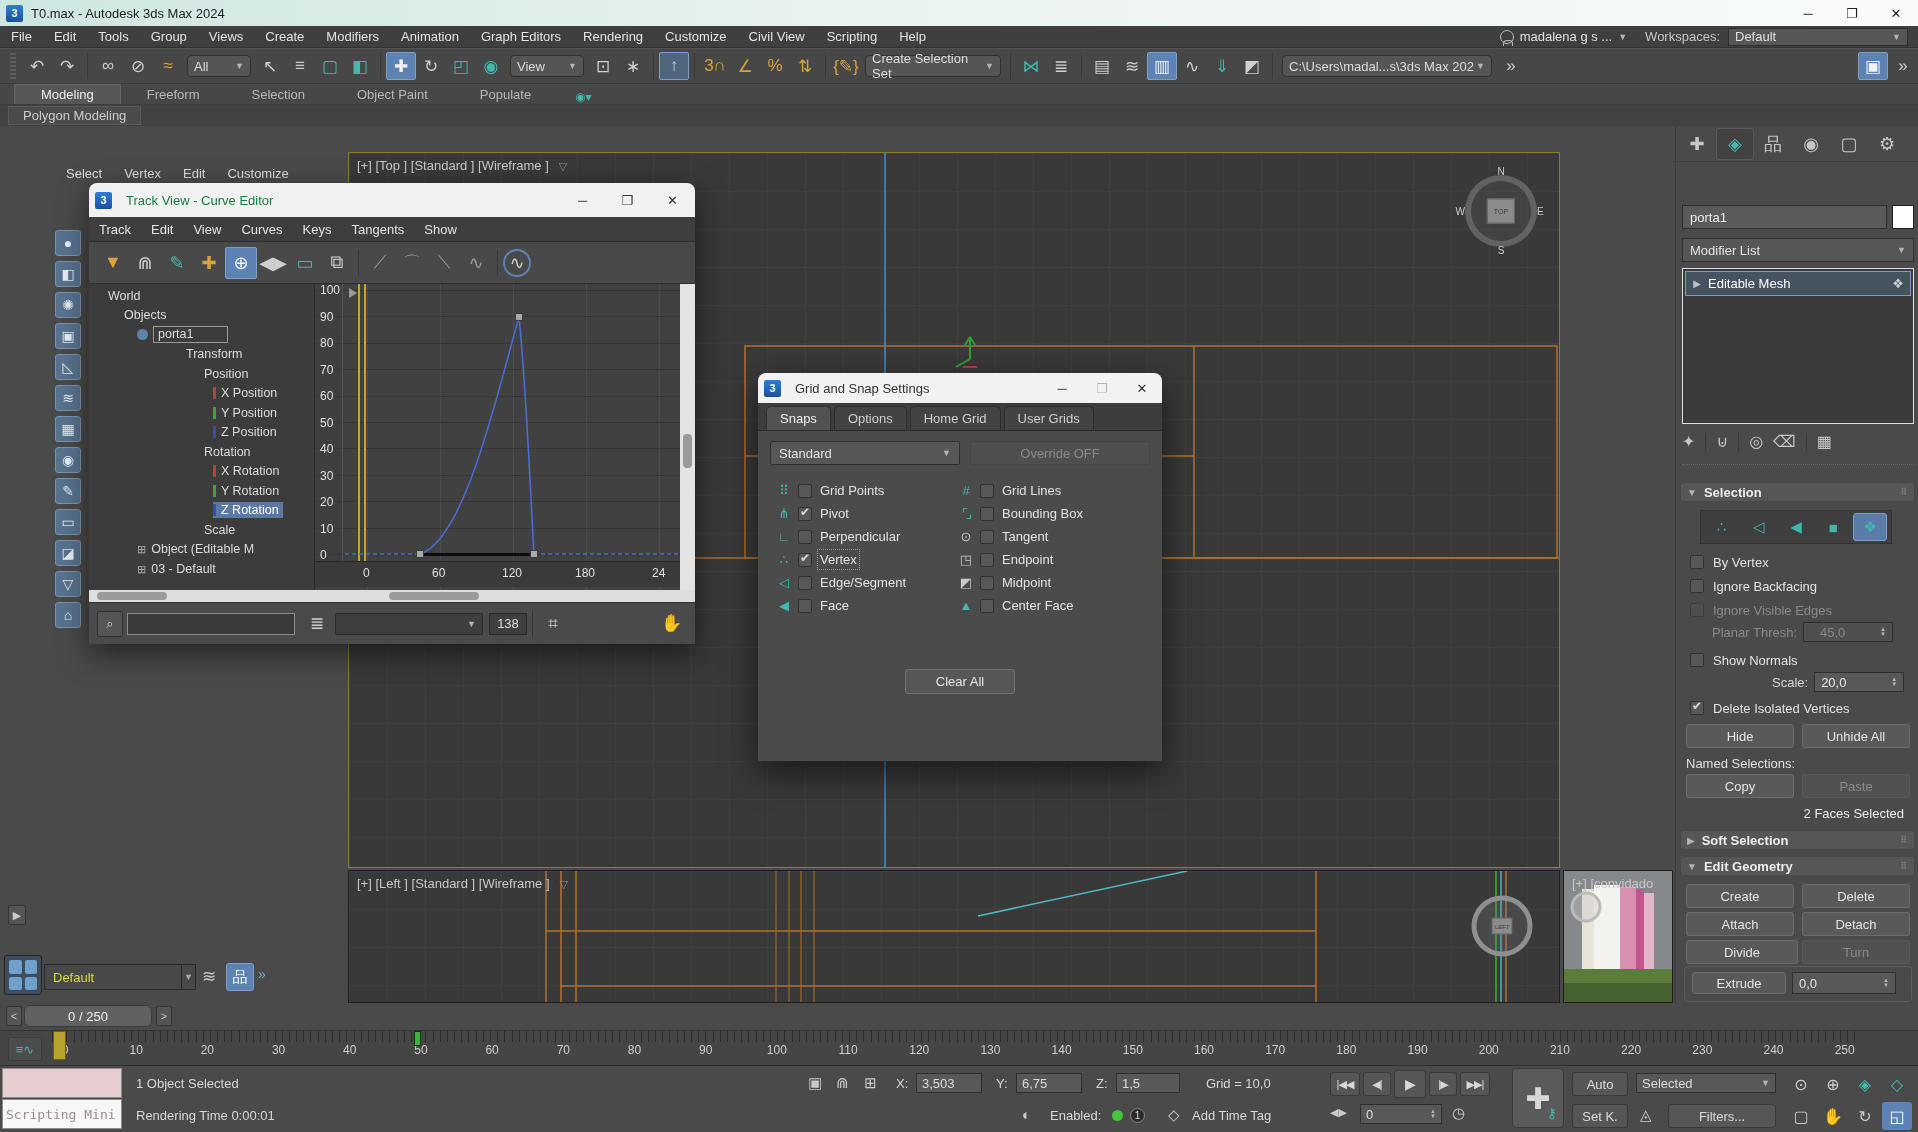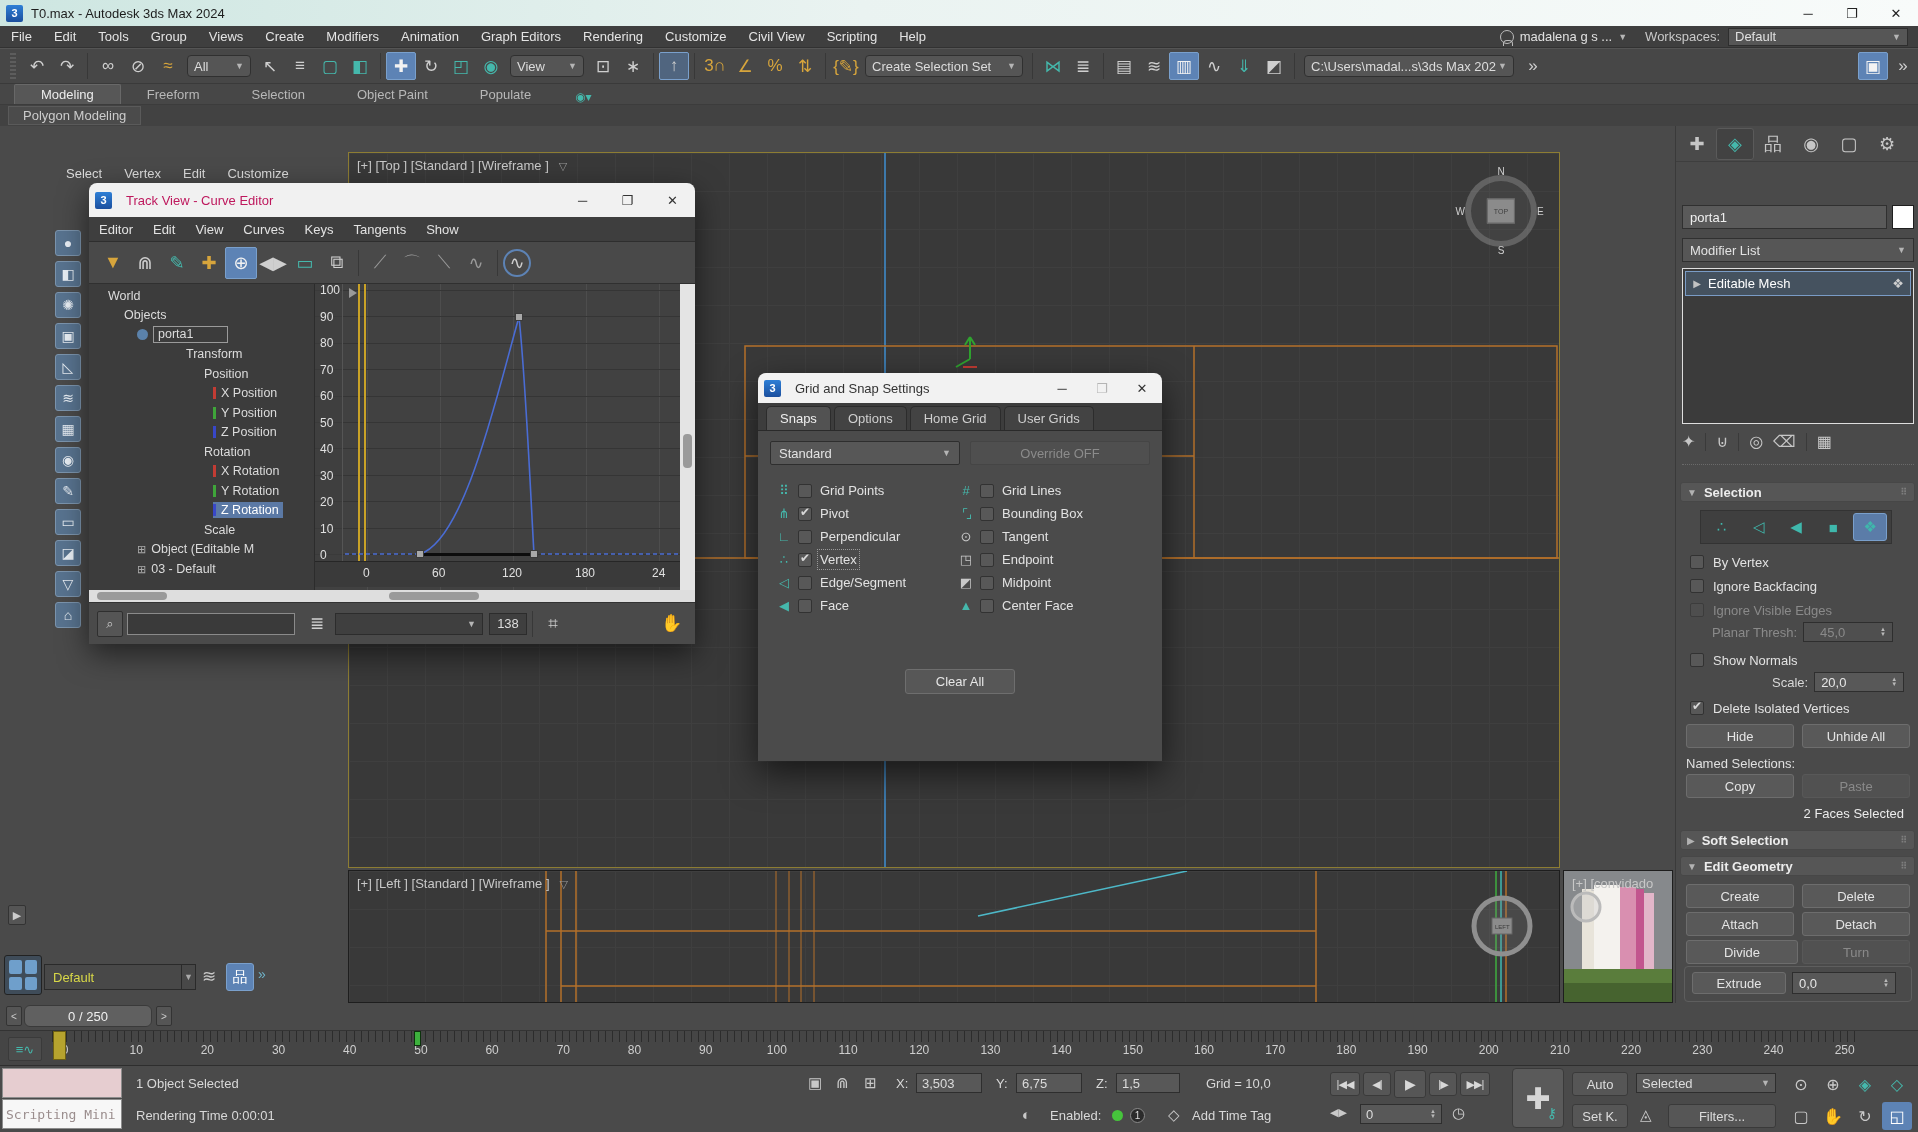--- a/index.html
+++ b/index.html
@@ -91,21 +91,21 @@
   .compass .cn{left:50%;top:-4px;transform:translate(-50%,-100%);}
   .compass .cs{left:50%;bottom:-4px;transform:translate(-50%,100%);}
   .compass .cw{left:-6px;top:50%;transform:translate(-100%,-50%);}
   .compass .ce{right:-6px;top:50%;transform:translate(100%,-50%);}
   .compass .cc{left:50%;top:50%;transform:translate(-50%,-50%);background:#8b8b8b;color:#404040;font-size:7px;padding:8px 6px;border:1px solid #666;}
 
   
   .trackview{position:absolute;left:89px;top:183px;width:606px;height:461px;background:#464646;
      border-radius:8px 8px 0 0;box-shadow:0 10px 30px rgba(0,0,0,.55);z-index:20;}
   .tv-titlebar{height:34px;background:#f1f1f1;border-radius:8px 8px 0 0;display:flex;align-items:center;}
-  .tv-titlebar .title{color:#be185d;margin-left:6px;}
+  .tv-titlebar .title{color:#15803d;margin-left:6px;}
   .tv-winbtns{margin-left:auto;display:flex;}
   .tv-winbtns .winbtn{color:#333;width:45px;height:34px;}
   .tv-menubar{height:25px;background:#3e3e3e;display:flex;align-items:center;border-bottom:1px solid #2e2e2e;}
   .tv-menubar .mitem{padding:0 10px;color:#e2e2e2;}
   .tv-toolbar{height:42px;background:#494949;border-bottom:1px solid #303030;display:flex;align-items:center;padding-left:8px;}
   .tv-toolbar .ticon{width:32px;height:32px;font-size:18px;}
   .tv-toolbar .ring{border:2px solid #5d83b5;border-radius:50%;width:28px;height:28px;}
   .tv-body{position:absolute;left:0;top:101px;right:0;bottom:54px;background:#3c3c3c;display:flex;}
   .tv-tree{width:226px;border-right:1px solid #2c2c2c;padding-top:2px;overflow:hidden;}
   .trow{height:19.5px;display:flex;align-items:center;color:#dcdcdc;font-size:12.5px;white-space:nowrap;}
@@ -343,21 +343,21 @@
     <span class="ticon">∗</span>
     <span class="tsep"></span>
     <span class="ticon boxed">↑</span>
     <span class="tsep"></span>
     <span class="ticon gold">3∩</span>
     <span class="ticon gold">∠</span>
     <span class="ticon gold">%</span>
     <span class="ticon gold">⇅</span>
     <span class="tsep"></span>
     <span class="ticon gold">{✎}</span>
-    <div class="tdd" style="width:158px">
+    <div class="tdd" style="width:136px">
       <span>Create Selection Set</span>
         <span class="caret" style="margin:0">▼</span>
     </div>
     <span class="tsep"></span>
     <span class="ticon teal">⋈</span>
     <span class="ticon">≣</span>
     <span class="tsep"></span>
     <span class="ticon">▤</span>
     <span class="ticon">≋</span>
     <span class="ticon active">▥</span>
@@ -494,21 +494,21 @@
       <span class="title">Track View - Curve Editor</span>
       <div class="tv-winbtns">
         <span class="winbtn">─</span>
         <span class="winbtn">❐</span>
         <span class="winbtn">✕</span>
       </div>
     </div>
     <div class="tv-menubar">
       <div style="display:flex;">
 
-      <span class="mitem">Editor</span>
+      <span class="mitem">Track</span>
           <span class="mitem">Edit</span>
           <span class="mitem">View</span>
           <span class="mitem">Curves</span>
           <span class="mitem">Keys</span>
           <span class="mitem">Tangents</span>
           <span class="mitem">Show</span>
         </div>
     </div>
     <div class="tv-toolbar">
       <span class="ticon gold">▼</span>

